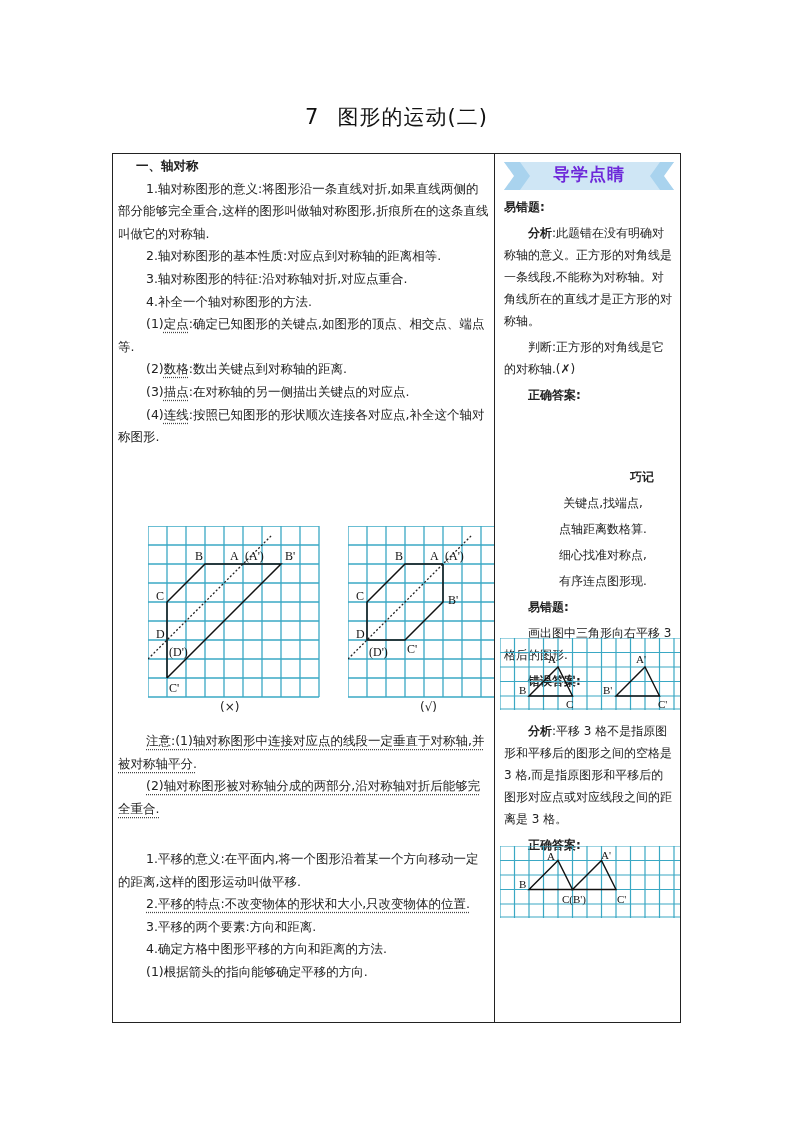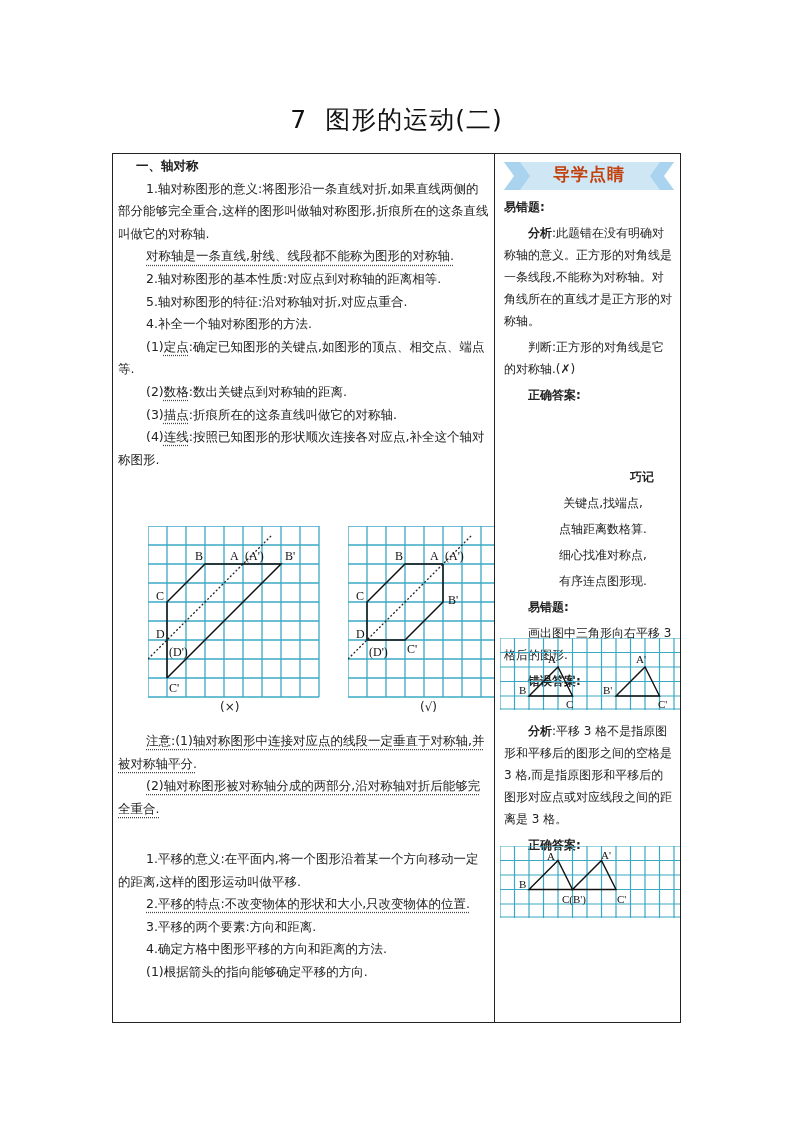--- a/index.html
+++ b/index.html
@@ -1,60 +1,59 @@
 <!DOCTYPE html>
 <html><head>
 <meta charset="utf-8">
 <style>
   html, body { margin:0; padding:0; background:#ffffff; }
   body { width:793px; height:1122px; position:relative; overflow:hidden;
          font-family:"DejaVu Sans", "Liberation Sans", sans-serif; color:#222; }
   .title { position:absolute; left:0; width:793px; top:103px; text-align:center;
-           font-size:25px; letter-spacing:1px; color:#111; }
+           font-size:21px; letter-spacing:1px; color:#111; }
   .title .num { margin-right:18px; }
   .frame { position:absolute; left:112px; top:153px; width:569px; height:870px;
            border:1px solid #222; box-sizing:border-box; }
   .divider { position:absolute; left:494px; top:153px; width:1px; height:870px; background:#222; }
   .left { position:absolute; left:118px; top:155px; width:372px; font-size:12.5px; line-height:22.6px; }
   .left p { margin:0; }
   .ind { text-indent:28px; }
   .sec { font-weight:bold; padding-left:18px; font-size:12.5px; }
   .dots { text-decoration: underline dotted #444; text-underline-offset:4px; }
   .right { position:absolute; left:500px; top:160px; width:178px; font-size:12px; line-height:22px; }
   .banner { position:relative; width:178px; height:32px; margin-bottom:2px; }
   .banner svg { position:absolute; left:0; top:0; }
   .banner span { position:absolute; left:0; width:178px; top:3px; text-align:center;
-                 color:#c2410c; font-size:17px; font-weight:bold; letter-spacing:1px; }
+                 color:#6d28d9; font-size:17px; font-weight:bold; letter-spacing:1px; }
   .rb { font-weight:bold; }
   .rind { text-indent:24px; margin:0; }
   .right p { margin:4px; }
   .tip { text-align:center; padding-left:28px; }
   .grid-wrap { position:absolute; }
   .cap { position:absolute; font-size:12px; }
 </style>
 </head>
 <body>
 
 <div class="title">
   <span class="num">7</span><span>图形的运动(二)</span>
 </div>
 
 <div class="frame"></div>
 <div class="divider"></div>
 
 <div class="left">
   <p class="sec">一、轴对称</p>
   <p class="ind">1.轴对称图形的意义:将图形沿一条直线对折,如果直线两侧的部分能够完全重合,这样的图形叫做轴对称图形,折痕所在的这条直线叫做它的对称轴.</p>
-  <p class="ind"><span class="dots">对称轴是一条直线,射线、线段都不能称为图形的对称轴.</span></p>
   <p class="ind">2.轴对称图形的基本性质:对应点到对称轴的距离相等.</p>
-  <p class="ind">5.轴对称图形的特征:沿对称轴对折,对应点重合.</p>
+  <p class="ind">3.轴对称图形的特征:沿对称轴对折,对应点重合.</p>
   <p class="ind">4.补全一个轴对称图形的方法.</p>
   <p class="ind"><span>(1)</span><span class="dots">定点</span><span>:确定已知图形的关键点,如图形的顶点、相交点、端点等.</span></p>
   <p class="ind"><span>(2)</span><span class="dots">数格</span><span>:数出关键点到对称轴的距离.</span></p>
-  <p class="ind"><span>(3)</span><span class="dots">描点</span><span>:折痕所在的这条直线叫做它的对称轴.</span></p>
+  <p class="ind"><span>(3)</span><span class="dots">描点</span><span>:在对称轴的另一侧描出关键点的对应点.</span></p>
   <p class="ind"><span>(4)</span><span class="dots">连线</span><span>:按照已知图形的形状顺次连接各对应点,补全这个轴对称图形.</span></p>
 </div>
 
 <div class="grid-wrap" style="left:148px; top:526px;">
   <svg width="172" height="172" viewBox="0 0 172 172">
     <g stroke="#3aa8c4" stroke-width="1.3">
       <line x1="0" y1="0" x2="0" y2="171"></line>
         <line x1="19" y1="0" x2="19" y2="171"></line>
         <line x1="38" y1="0" x2="38" y2="171"></line>
         <line x1="57" y1="0" x2="57" y2="171"></line>

